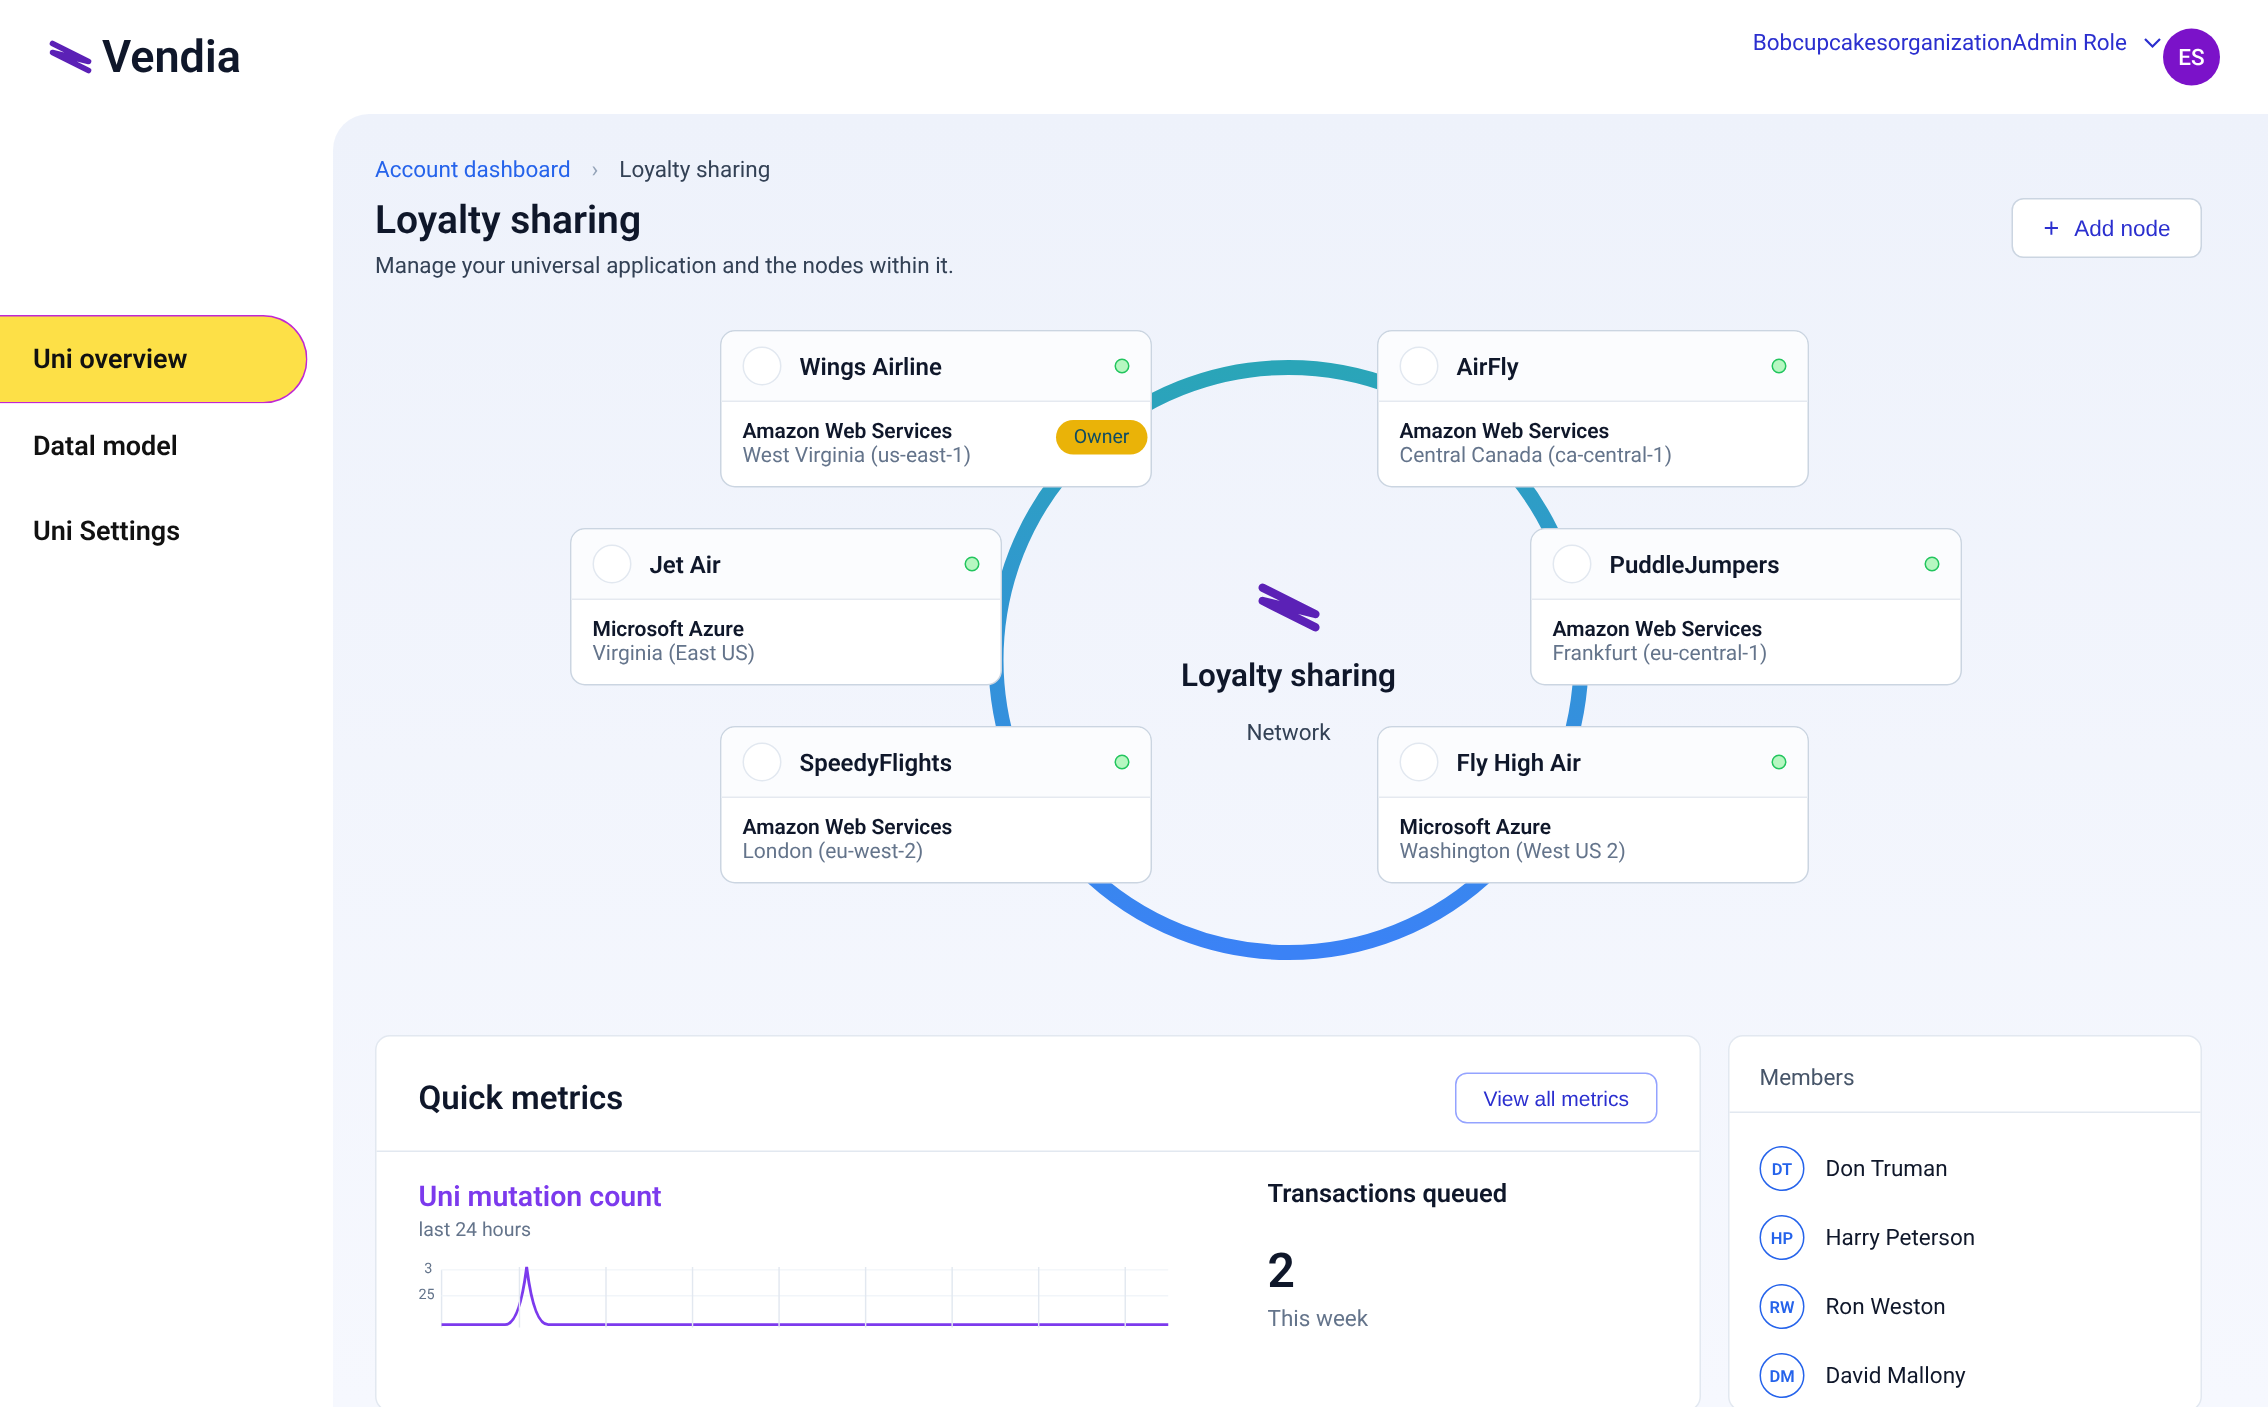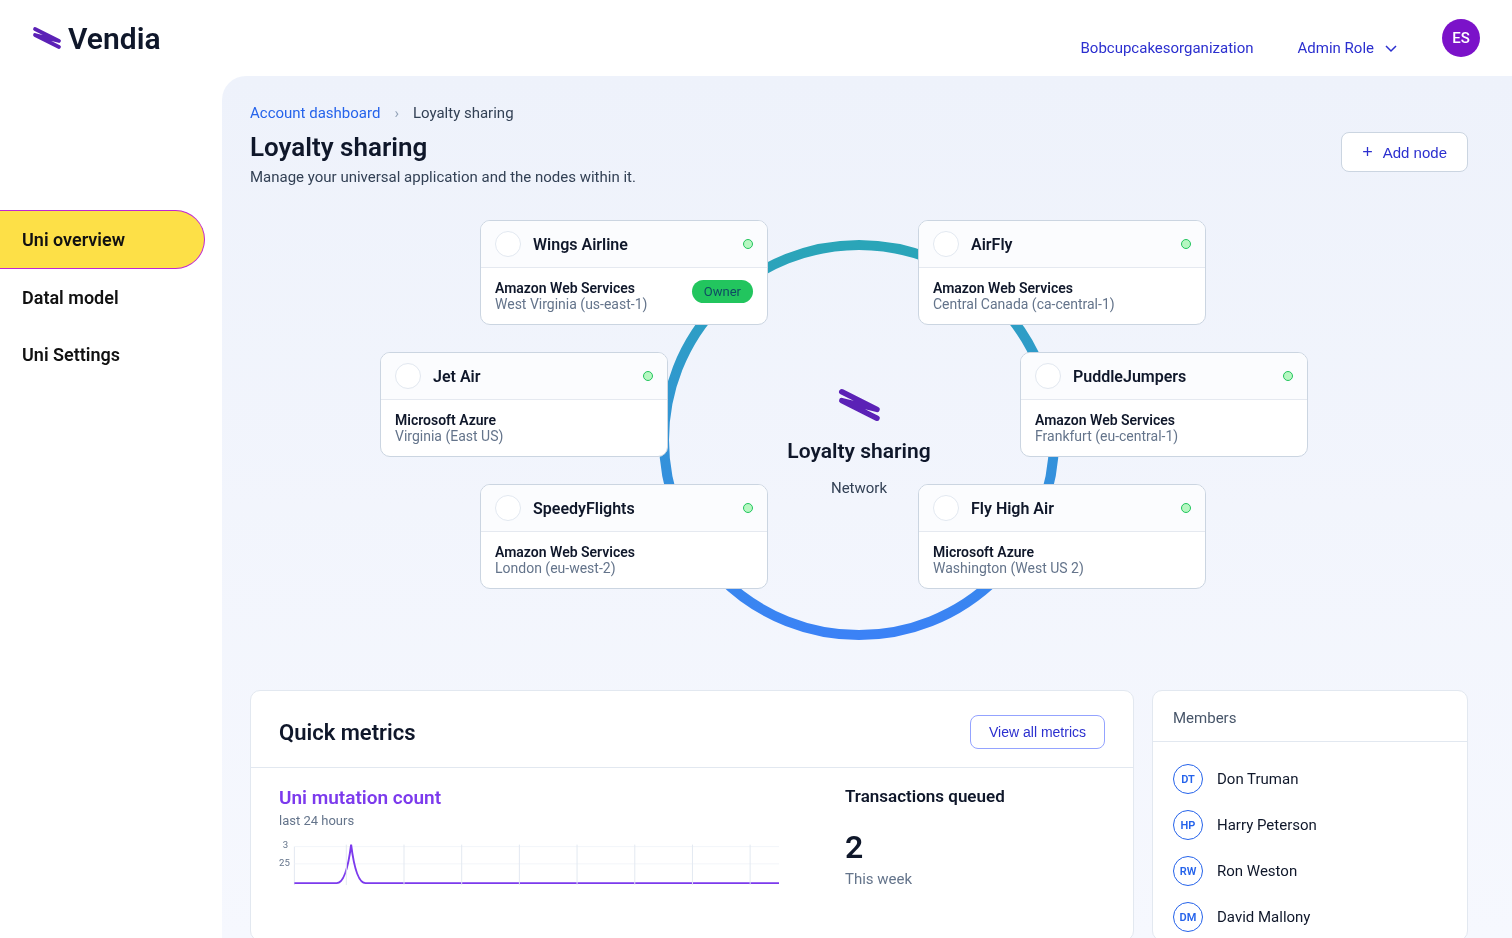--- a/index.html
+++ b/index.html
@@ -27,22 +27,21 @@
     font-weight: 600;
     color: #0f172a;
     justify-content: center;
   }
   .logo-mark {
     width: 30px;
     height: 30px;
   }
   .header-right {
     display: flex;
-    align-items: flex-end;
-    gap: 44px;
+    align-items: flex-start;
     font-size: 15px;
   }
   .org-name { color: #2b2fcf; }
   .role-select {
     display: flex;
     align-items: center;
     gap: 10px;
     color: #2b2fcf;
     cursor: pointer;
   }
@@ -173,23 +172,23 @@
     height: 10px;
     border-radius: 50%;
     background: #b6f7c1;
     border: 1px solid #22c55e;
   }
   .node-body { padding: 12px 14px; position: relative; }
   .node-cloud { font-size: 14px; font-weight: 600; color: #0f172a; }
   .node-region { font-size: 14px; color: #64748b; }
   .owner-badge {
     position: absolute;
-    right: 14px;
+    right: 2px;
     top: 12px;
-    background: #22c55e;
+    background: #eab308;
     color: #0f4c63;
     font-size: 13px;
     padding: 4px 12px;
     border-radius: 999px;
   }
   .pos-wings   { left: 230px;  top: 10px; }
   .pos-airfly  { left: 668px; top: 10px; }
   .pos-jetair  { left: 130px;  top: 142px; }
   .pos-puddle  { left: 770px; top: 142px; }
   .pos-speedy  { left: 230px;  top: 274px; }

